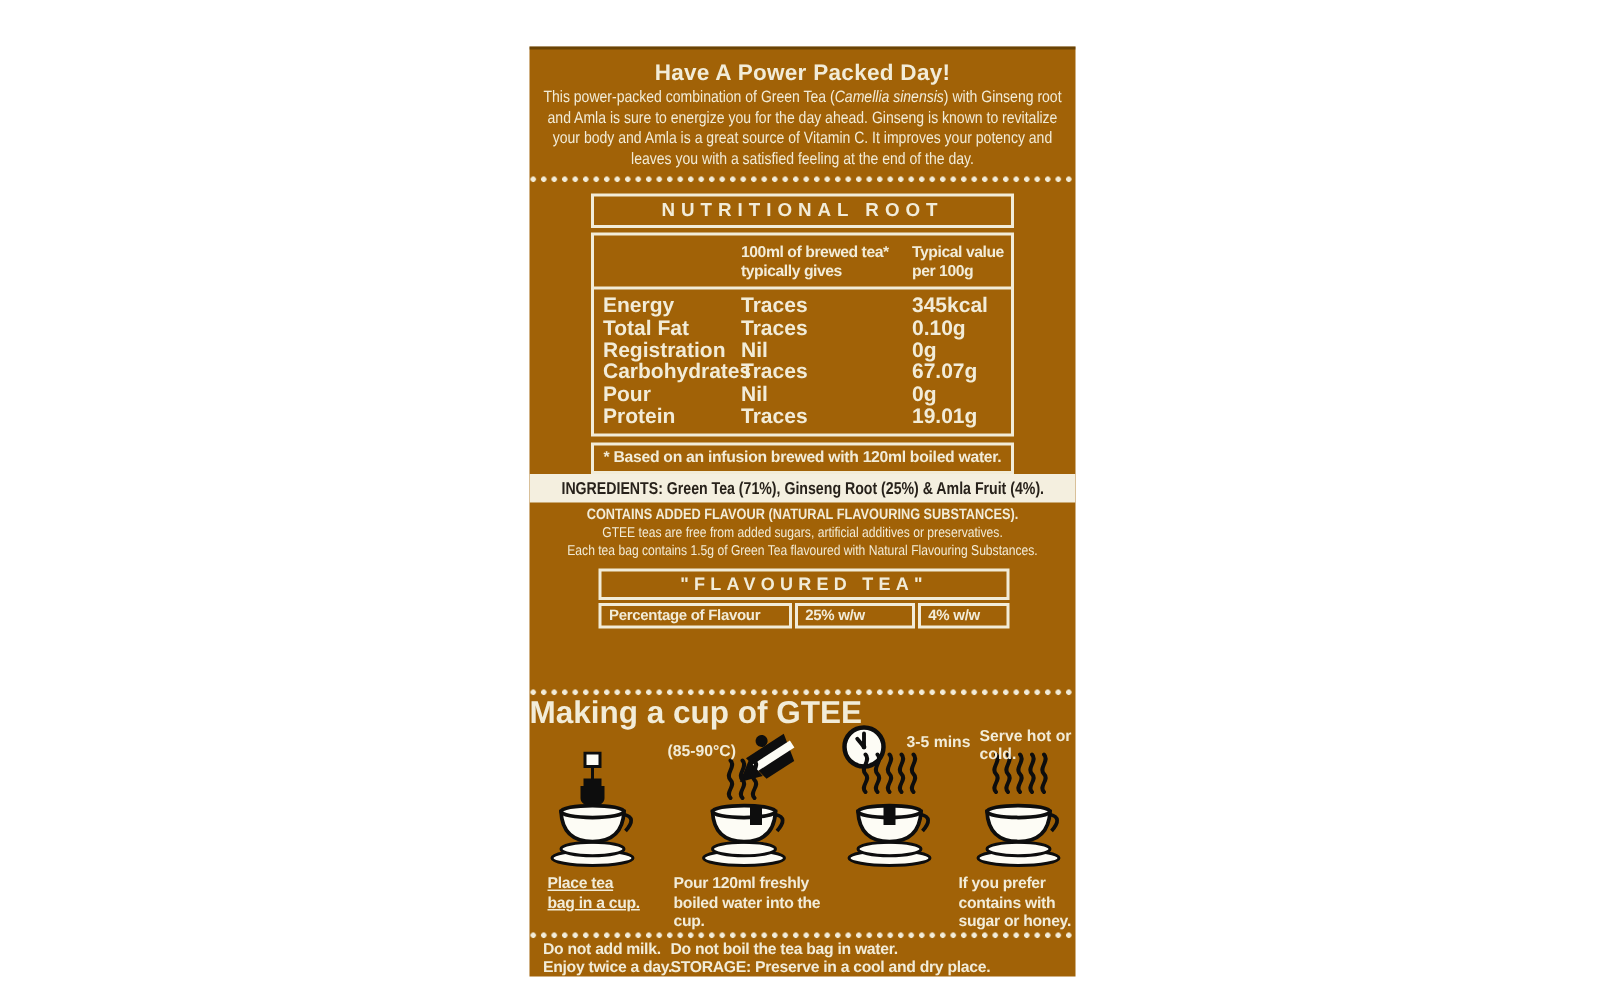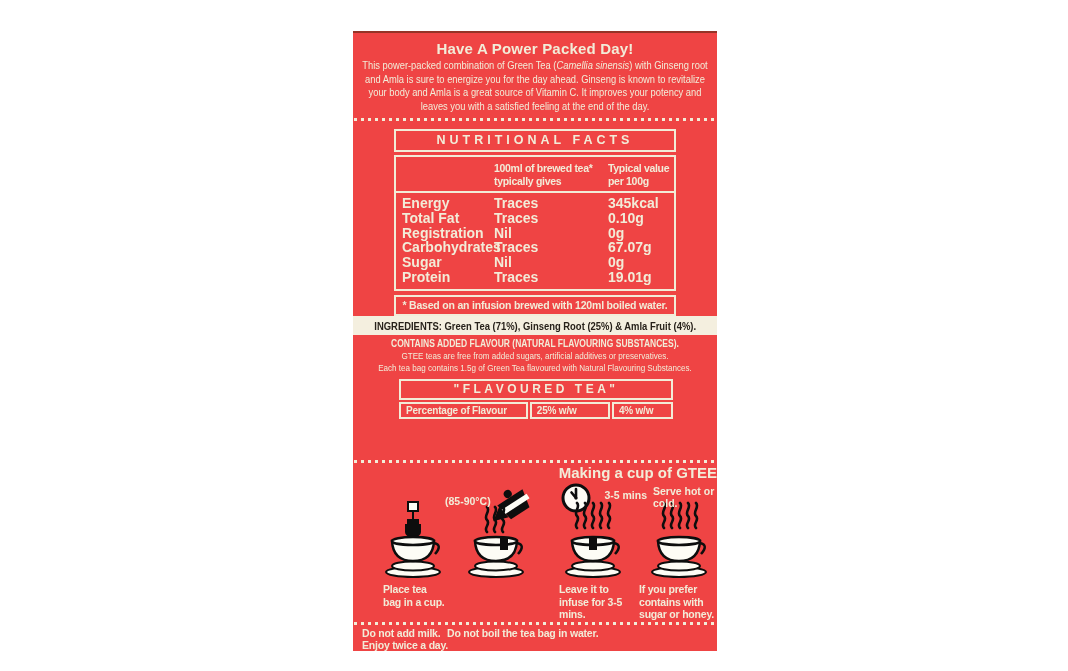--- a/index.html
+++ b/index.html
@@ -2,21 +2,21 @@
 <html><head>
 <meta charset="utf-8">
 <style>
   html,body{margin:0;padding:0;}
   body{
     width:1068px;height:671px;position:relative;background:#ffffff;
     font-family:"Liberation Sans", sans-serif;overflow:hidden;
   }
   .label{
     position:absolute;left:353px;top:31px;width:364px;height:618px;
-    background:#ef4444;color:#f2ecd8;overflow:hidden;
+    background:#a16207;color:#f2ecd8;overflow:hidden;
     border-top:2px solid rgba(40,30,5,.45);
   }
   .sec{position:absolute;left:0;right:0;}
   
   .intro-title{top:7px;text-align:center;font-size:15px;font-weight:bold;letter-spacing:.2px;}
   .intro-body{
     top:26px;left:-23px;width:410px;transform:scaleX(.85);transform-origin:50% 0;
     text-align:center;font-size:11px;line-height:13.6px;font-weight:500;
   }
   .intro-body em{font-style:italic;}
@@ -43,27 +43,27 @@
   
   .notes{top:305px;left:-23px;width:410px;transform:scaleX(.85);transform-origin:50% 0;
          text-align:center;font-size:9.5px;line-height:12px;font-weight:500;}
   .notes .caps{font-size:10px;font-weight:bold;}
   
   .flav{top:344px;left:44px;width:278px;border-collapse:separate;border-spacing:2px;}
   .flav td{border:2px solid #f2ecd8;padding:1px 5px;font-size:10px;font-weight:bold;letter-spacing:-.2px;white-space:nowrap;}
   .flav .ft-title{text-align:center;font-size:12px;letter-spacing:3.5px;padding:1px 0 2px;}
   .flav .c1{width:118px;} .flav .c2{width:72px;} .flav .c3{width:50px;}
   
-  .brew-title{top:431px;text-align:right;font-size:15px;font-weight:bold;}
+  .brew-title{top:431px;text-align:left;font-size:21px;font-weight:bold;}
   .steps{top:450px;height:150px;}
   .step{position:absolute;top:0;}
   .step-top{height:96px;display:flex;align-items:flex-end;position:relative;}
   .step-caption{margin-top:4px;font-size:10.5px;line-height:12.5px;font-weight:bold;letter-spacing:-.2px;}
   .annot{position:absolute;font-size:10.5px;font-weight:bold;white-space:nowrap;}
-  .step1{left:30px;width:64px;}
+  .step1{left:12px;width:64px;text-decoration:underline;}
   .step2{left:96px;width:106px;}
   .step3{left:206px;width:80px;}
   .step4{left:286px;width:92px;}
   .step2 .annot{left:-4px;top:12px;}
   .step3 .annot{right:-8px;top:6px;}
   .step4 .annot{left:14px;top:2px;white-space:normal;width:62px;line-height:12px;}
   
   .footer{top:594px;left:9px;right:4px;display:grid;grid-template-columns:76px 1fr;column-gap:9px;
           font-size:10.5px;line-height:12px;font-weight:bold;letter-spacing:-.2px;}
   .footer div{white-space:nowrap;}
@@ -73,21 +73,21 @@
 <body>
 
 <div class="label">
 
   <div class="sec intro-title">Have A Power Packed Day!</div>
   <div class="sec intro-body"><span>This power-packed combination of Green Tea (</span><em>Camellia sinensis</em><span>) with Ginseng root and Amla is sure to energize you for the day ahead. Ginseng is known to revitalize your body and Amla is a great source of Vitamin C. It improves your potency and leaves you with a satisfied feeling at the end of the day.</span></div>
 
   <div class="sec dots dots1"></div>
 
   <div class="sec nutri">
-    <div class="box nutri-title">NUTRITIONAL FACTS</div>
+    <div class="box nutri-title">NUTRITIONAL ROOT</div>
     <div class="box nutri-main">
       <div class="nutri-grid nutri-head">
         <div></div>
         <div>100ml of brewed tea* typically gives</div>
         <div>Typical value per 100g</div>
       </div>
       <div class="nutri-divider"></div>
       <div class="nutri-rows">
         <div class="nutri-row">
           <div>Energy</div>
@@ -103,21 +103,21 @@
           <div>Registration</div>
           <div>Nil</div>
           <div>0g</div>
         </div>
         <div class="nutri-row">
           <div>Carbohydrates</div>
           <div>Traces</div>
           <div>67.07g</div>
         </div>
         <div class="nutri-row">
-          <div>Sugar</div>
+          <div>Pour</div>
           <div>Nil</div>
           <div>0g</div>
         </div>
         <div class="nutri-row">
           <div>Protein</div>
           <div>Traces</div>
           <div>19.01g</div>
         </div>
       </div>
     </div>
@@ -189,20 +189,21 @@
           <g transform="translate(17,50)">
             <ellipse cx="30" cy="39" rx="27" ry="5" fill="#fdfcf5" stroke="#0d0d0d" stroke-width="2"></ellipse>
             <ellipse cx="30" cy="33" rx="21" ry="4.5" fill="#fdfcf5" stroke="#0d0d0d" stroke-width="2"></ellipse>
             <path d="M9 8 Q10 28 30 28 Q50 28 51 8 Z" fill="#fdfcf5" stroke="#0d0d0d" stroke-width="2.5"></path>
             <path d="M51 10 q9 2 1 11" fill="none" stroke="#0d0d0d" stroke-width="2.5"></path>
             <ellipse cx="30" cy="8" rx="21" ry="4" fill="#fdfcf5" stroke="#0d0d0d" stroke-width="2.5"></ellipse>
             <rect x="34" y="5" width="8" height="12" fill="#0d0d0d"></rect>
           </g>
         </svg>
       </div>
+      <div class="step-caption">Pour 120ml freshly boiled water into the cup.</div>
     </div>
 
     <div class="step step3">
       <div class="step-top">
         <span class="annot">3-5 mins</span>
         <svg width="76" height="96" viewBox="0 0 76 96">
           <g>
             <circle cx="17" cy="15" r="13" fill="#fdfcf5" stroke="#0d0d0d" stroke-width="3"></circle>
             <path d="M17 15 L17 6 M17 15 L12.5 9.5" stroke="#0d0d0d" stroke-width="2.6" fill="none" stroke-linecap="round"></path>
             <circle cx="17" cy="15" r="1.6" fill="#0d0d0d"></circle>
@@ -217,21 +218,20 @@
           <g transform="translate(4,50)">
             <ellipse cx="30" cy="39" rx="27" ry="5" fill="#fdfcf5" stroke="#0d0d0d" stroke-width="2"></ellipse>
             <ellipse cx="30" cy="33" rx="21" ry="4.5" fill="#fdfcf5" stroke="#0d0d0d" stroke-width="2"></ellipse>
             <path d="M9 8 Q10 28 30 28 Q50 28 51 8 Z" fill="#fdfcf5" stroke="#0d0d0d" stroke-width="2.5"></path>
             <path d="M51 10 q9 2 1 11" fill="none" stroke="#0d0d0d" stroke-width="2.5"></path>
             <ellipse cx="30" cy="8" rx="21" ry="4" fill="#fdfcf5" stroke="#0d0d0d" stroke-width="2.5"></ellipse>
             <rect x="26" y="5" width="8" height="12" fill="#0d0d0d"></rect>
           </g>
         </svg>
       </div>
-      <div class="step-caption">Leave it to infuse for 3-5 mins.</div>
     </div>
 
     <div class="step step4">
       <div class="step-top">
         <span class="annot">Serve hot or cold.</span>
         <svg width="82" height="78" viewBox="0 0 82 78">
           <g stroke="#0d0d0d" stroke-width="2.6" fill="none" stroke-linecap="round">
             <path d="M25 2 C29 6 21 11 25 15 C29 19 21 23 25 27"></path>
             <path d="M33 2 C37 6 29 11 33 15 C37 19 29 23 33 27"></path>
             <path d="M41 2 C45 6 37 11 41 15 C45 19 37 23 41 27"></path>
@@ -250,15 +250,16 @@
       <div class="step-caption">If you prefer contains with sugar or honey.</div>
     </div>
   </div>
 
   <div class="sec dots dots3"></div>
 
   <div class="sec footer">
     <div>Do not add milk.</div>
     <div>Do not boil the tea bag in water.</div>
     <div>Enjoy twice a day.</div>
+    <div>STORAGE: Preserve in a cool and dry place.</div>
   </div>
 
 </div>
 
 </body></html>

